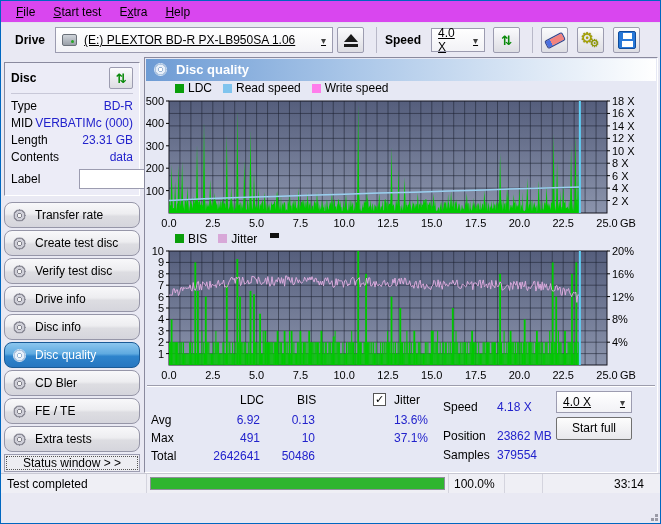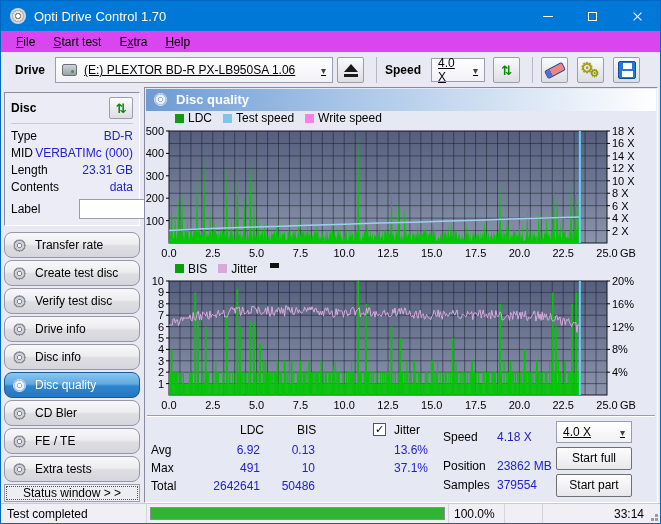--- a/index.html
+++ b/index.html
@@ -101,35 +101,20 @@
   .sb-pct { width:56px; padding-left:5px; border-right:1px solid #D4D4DE; }
   .sb-flex { flex:1; }
   .sb-time { width:118px; justify-content:flex-end; padding-right:16px; border-left:1px solid #D4D4DE; }
   .grip { position:absolute; right:2px; bottom:2px; width:3px; height:3px; background:#9a9aa6; box-shadow:-4px 0 #9a9aa6, 0 -4px #9a9aa6; }
 </style>
 </head>
 <body>
 
 <div class="window">
 
-  <div class="titlebar">
-    <span class="app-icon"></span>
-    <span class="title-text">Opti Drive Control 1.70</span>
-    <div class="win-btns">
-      <div class="win-btn">
-          <span class="glyph-min"></span>
-        </div>
-      <div class="win-btn">
-          <span class="glyph-max"></span>
-        </div>
-      <div class="win-btn">
-          <span class="glyph-close"></span>
-        </div>
-    </div>
-  </div>
 
   <div class="menubar">
     <span class="menu-item"><span></span><u>F</u><span>ile</span></span>
     <span class="menu-item"><span></span><u>S</u><span>tart test</span></span>
     <span class="menu-item"><span>E</span><u>x</u><span>tra</span></span>
     <span class="menu-item"><span></span><u>H</u><span>elp</span></span>
   </div>
 
   <div class="toolbar">
     <span class="tb-label">Drive</span>
@@ -252,21 +237,21 @@
         <span>Disc quality</span>
       </div>
 
       <div class="legend">
         <span class="item">
             <span class="sq" style="background-color: rgb(10, 158, 10);"></span>
             <span>LDC</span>
           </span>
         <span class="item">
             <span class="sq" style="background-color: rgb(127, 196, 238);"></span>
-            <span>Test speed</span>
+            <span>Read speed</span>
           </span>
         <span class="item">
             <span class="sq" style="background-color: rgb(255, 125, 235);"></span>
             <span>Write speed</span>
           </span>
       </div>
       <svg class="chart-svg" width="493" height="138">
           <defs>
             <linearGradient id="bg0" x1="0" y1="0" x2="0" y2="1">
               <stop offset="0" stop-color="#555E7C"></stop>
@@ -1057,21 +1042,20 @@
         <span class="abs" style="left:298px;top:41px">Position</span>
         <span class="abs num" style="left:352px;top:41px">23862 MB</span>
         <span class="abs" style="left:298px;top:60px">Samples</span>
         <span class="abs num" style="left:352px;top:60px">379554</span>
 
         <div class="combo" style="left:411px;top:3px">
           <span>4.0 X</span>
           <span class="chev">▾</span>
         </div>
         <div class="push-btn" style="left:411px;top:29px">Start full</div>
-        <div class="push-btn" style="left:411px;top:56px">Start part</div>
       </div>
     </div>
   </div>
 
   <div class="statusbar">
     <div class="sb-cell sb-status">Test completed</div>
     <div class="sb-cell sb-bar">
       <div class="pbar">
           <div class="pbar-fill" style="width: 100%;"></div>
         </div>

